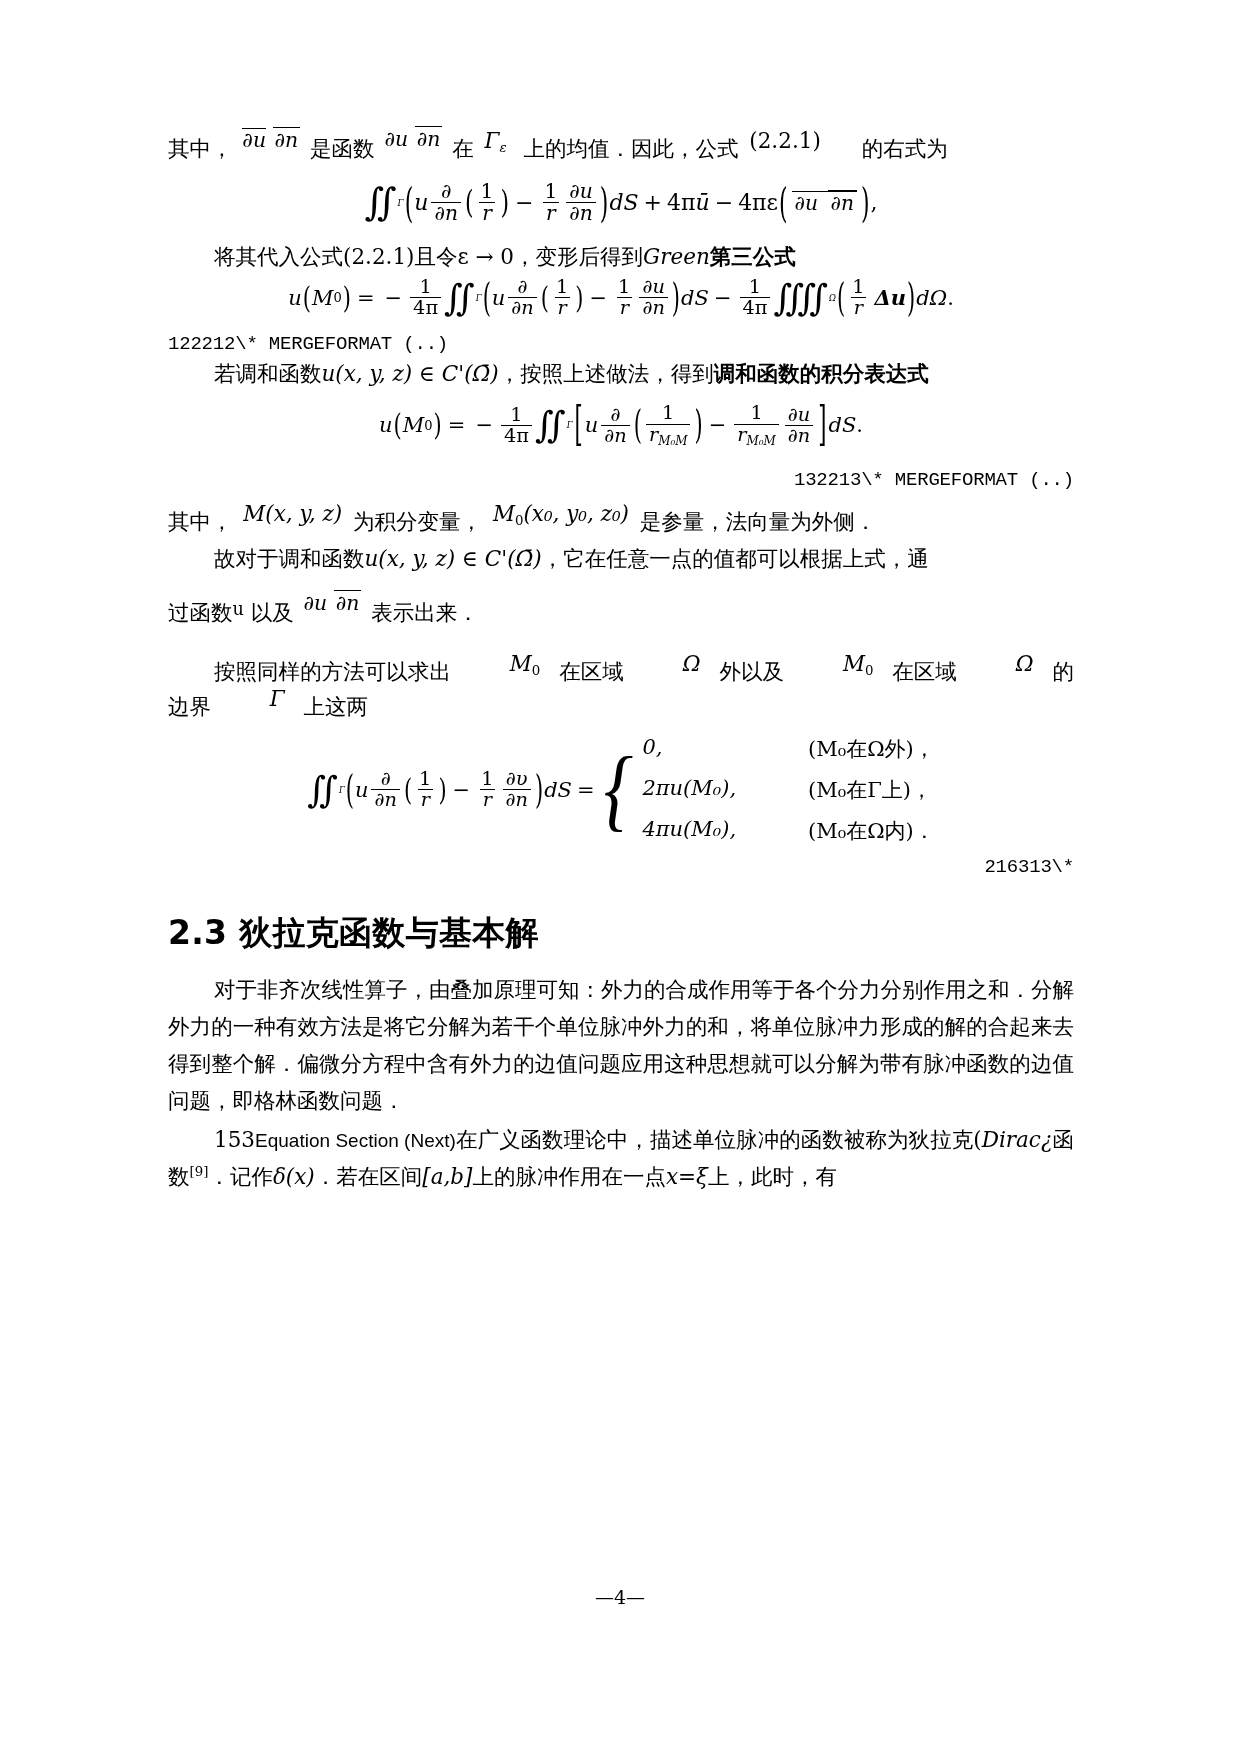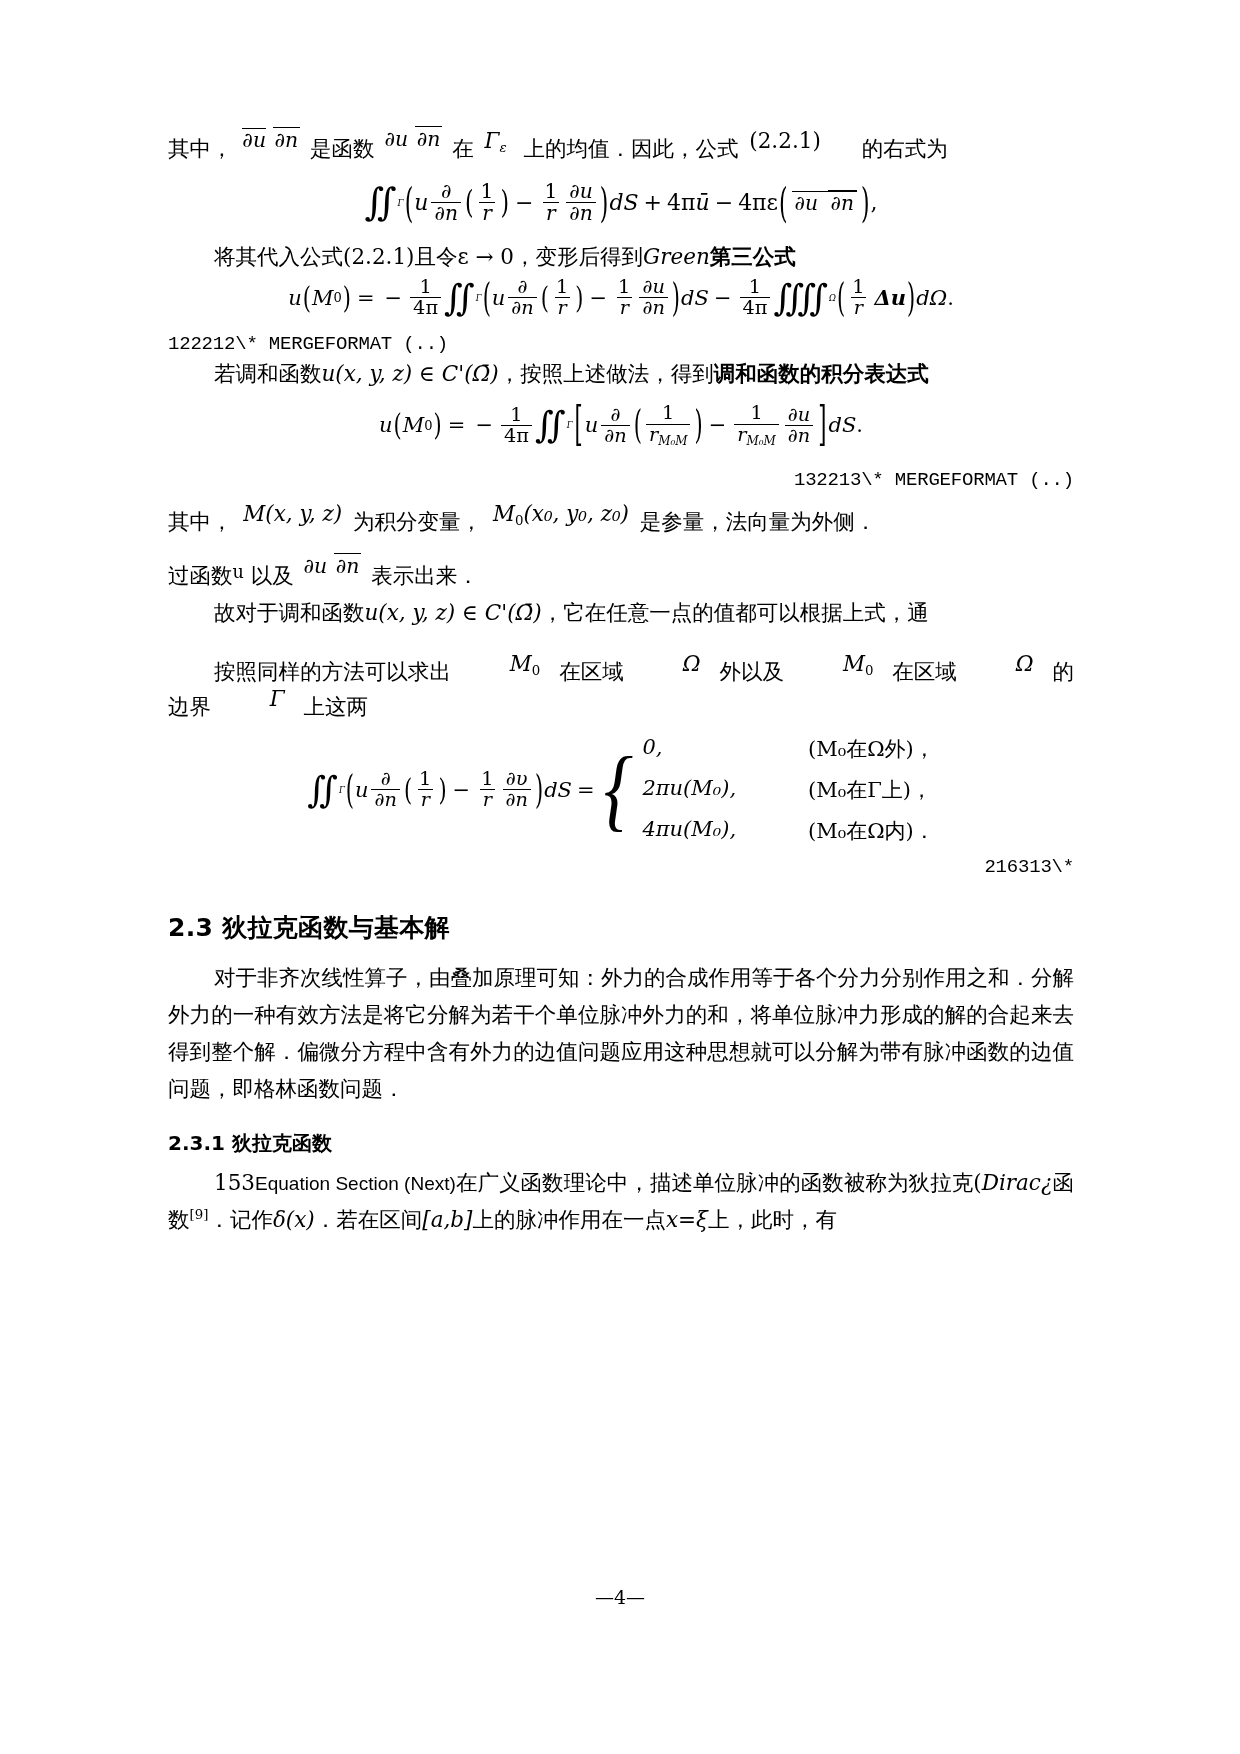--- a/index.html
+++ b/index.html
@@ -132,21 +132,21 @@
     line-height: 1.05;
     margin: 0 3px;
     font-size: 0.95em;
   }
   .raise { position: relative; top: -0.52em; display: inline-block; }
   .raise-sm { position: relative; top: -0.38em; display: inline-block; }
 
   
   h2.h-sec {
     font-family: "DejaVu Sans", "Liberation Sans", sans-serif;
-    font-size: 25px;
+    font-size: 33px;
     font-weight: 700;
     margin: 30px 0 16px 0;
     letter-spacing: 0.3px;
   }
   h3.h-sub {
     font-family: "DejaVu Sans", "Liberation Sans", sans-serif;
     font-size: 20px;
     font-weight: 700;
     margin: 22px 0 8px 0;
   }
@@ -367,32 +367,32 @@
     <div class="field right" style="margin-top:22px;">132213\* MERGEFORMAT (..)</div>
 
     <div class="para cjk" style="margin-top:14px;">
       <span>其中，</span>
       <span class="math raise-sm" style="margin:0 4px;"><span>M</span><span>(x, y, z)</span></span>
       <span>为积分变量，</span>
       <span class="math raise-sm" style="margin:0 4px;"><span>M</span><span class="subn">0</span><span>(x₀, y₀, z₀)</span></span>
       <span>是参量，法向量为外侧．</span>
     </div>
 
+    <div class="para cjk indent">
+      <span>故对于调和函数</span><span class="math">u(x, y, z) ∈ C'(Ω̄)</span><span>，它在任意一点的值都可以根据上式，通</span>
+    </div>
+
     <div class="para cjk" style="margin-top:18px;">
       <span>过函数</span><span class="math sup" style="font-size:0.82em;vertical-align:0.30em;">u</span>
       <span>以及</span>
       <span class="inl raise">
         <span>∂u</span>
         <span style="border-top:1.2px solid #000;padding:0 2px;">∂n</span>
       </span>
       <span>表示出来．</span>
-    </div>
-
-    <div class="para cjk indent">
-      <span>故对于调和函数</span><span class="math">u(x, y, z) ∈ C'(Ω̄)</span><span>，它在任意一点的值都可以根据上式，通</span>
     </div>
 
     <div class="para cjk indent" style="margin-top:24px;">
       <span>按照同样的方法可以求出</span>
       <span class="math raise-sm" style="margin:0 12px 0 6px;"><span>M</span><span class="subn">0</span></span>
       <span>在区域</span>
       <span class="math raise-sm" style="margin:0 12px 0 6px;">Ω</span>
       <span>外以及</span>
       <span class="math raise-sm" style="margin:0 12px 0 6px;"><span>M</span><span class="subn">0</span></span>
       <span>在区域</span>
@@ -446,21 +446,20 @@
     </div>
 
     <div class="field right-block" style="margin-top:8px;">
       <div>216313\*</div>
     </div>
 
     <h2 class="h-sec">2.3 狄拉克函数与基本解</h2>
 
     <div class="para cjk indent" style="line-height:1.72;">对于非齐次线性算子，由叠加原理可知：外力的合成作用等于各个分力分别作用之和．分解外力的一种有效方法是将它分解为若干个单位脉冲外力的和，将单位脉冲力形成的解的合起来去得到整个解．偏微分方程中含有外力的边值问题应用这种思想就可以分解为带有脉冲函数的边值问题，即格林函数问题．</div>
 
-    <h3 class="h-sub">2.3.1 狄拉克函数</h3>
 
     <div class="para cjk indent" style="line-height:1.72;">
       <span class="mathup">153</span><span class="mono">Equation Section (Next)</span><span>在广义函数理论中，描述单位脉冲的函数被称为狄拉克(</span><span class="math">Dirac</span><span class="math">¿</span><span>函数</span><span class="sup">[9]</span><span>．记作</span><span class="math">δ</span><span class="math">(x)</span><span>．若在区间</span><span class="math">[a,b]</span><span>上的脉冲作用在一点</span><span class="math">x=ξ</span><span>上，此时，有</span>
     </div>
 
   </div>
 
   <div class="footer">
     <span>—4—</span>
   </div>

